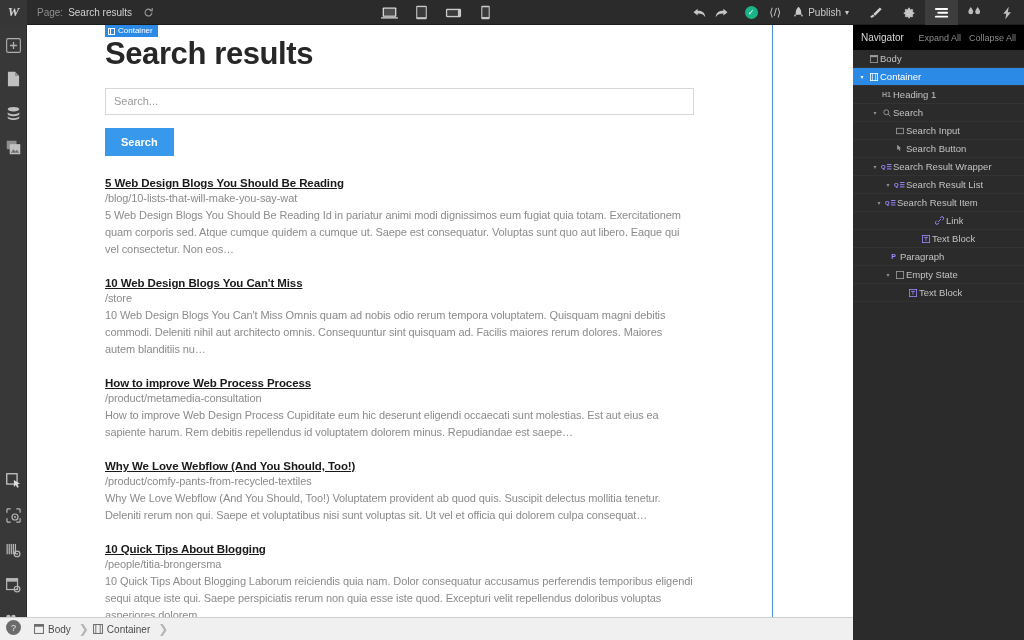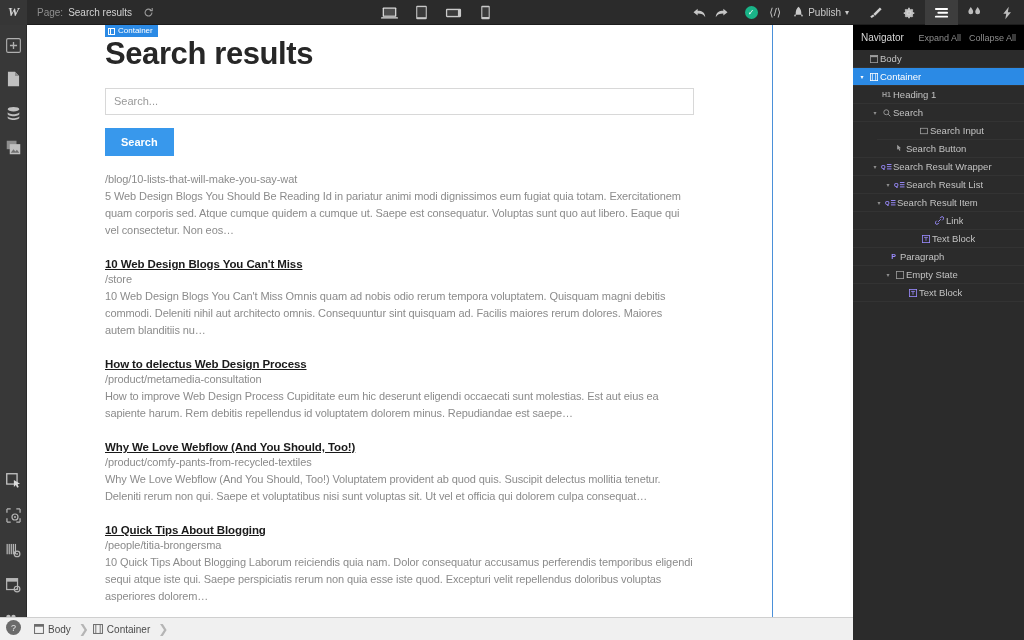--- a/index.html
+++ b/index.html
@@ -370,32 +370,33 @@
     <div class="page-body">
       <h1 class="page-title">Search results</h1>
 
       <input class="search-input" type="text" placeholder="Search..." style="">
 
       <button class="search-btn">Search</button>
 
       <div class="results">
 
         <div class="result-item">
+          <a class="result-link" href="#">5 Web Design Blogs You Should Be Reading</a>
           <div class="result-url">/blog/10-lists-that-will-make-you-say-wat</div>
           <div class="result-text">5 Web Design Blogs You Should Be Reading Id in pariatur animi modi dignissimos eum fugiat quia totam. Exercitationem quam corporis sed. Atque cumque quidem a cumque ut. Saepe est consequatur. Voluptas sunt quo aut libero. Eaque qui vel consectetur. Non eos…</div>
         </div>
 
         <div class="result-item">
           <a class="result-link" href="#">10 Web Design Blogs You Can't Miss</a>
           <div class="result-url">/store</div>
           <div class="result-text">10 Web Design Blogs You Can't Miss Omnis quam ad nobis odio rerum tempora voluptatem. Quisquam magni debitis commodi. Deleniti nihil aut architecto omnis. Consequuntur sint quisquam ad. Facilis maiores rerum dolores. Maiores autem blanditiis nu…</div>
         </div>
 
         <div class="result-item">
-          <a class="result-link" href="#">How to delectus Web Design Process</a>
+          <a class="result-link" href="#">How to improve Web Process Process</a>
           <div class="result-url">/product/metamedia-consultation</div>
           <div class="result-text">How to improve Web Design Process Cupiditate eum hic deserunt eligendi occaecati sunt molestias. Est aut eius ea sapiente harum. Rem debitis repellendus id voluptatem dolorem minus. Repudiandae est saepe…</div>
         </div>
 
         <div class="result-item">
           <a class="result-link" href="#">Why We Love Webflow (And You Should, Too!)</a>
           <div class="result-url">/product/comfy-pants-from-recycled-textiles</div>
           <div class="result-text">Why We Love Webflow (And You Should, Too!) Voluptatem provident ab quod quis. Suscipit delectus mollitia tenetur. Deleniti rerum non qui. Saepe et voluptatibus nisi sunt voluptas sit. Ut vel et officia qui dolorem culpa consequat…</div>
         </div>
 
@@ -450,21 +451,21 @@
       <div class="tree-row" style="padding-left: 17px;">
         <span class="tw-arrow">▾</span>
         <span class="tw-icon">
           <svg width="8" height="8" viewBox="0 0 10 10">
             <circle cx="4.1" cy="4.1" r="3.1" fill="none" stroke="currentColor" stroke-width="1.1"></circle>
             <path d="M6.4 6.4 9.2 9.2" stroke="currentColor" stroke-width="1.2"></path>
           </svg>
         </span>
         <span class="tw-label">Search</span>
       </div>
-      <div class="tree-row" style="padding-left: 30px; margin-left: 24px;">
+      <div class="tree-row" style="padding-left: 30px;">
         <span class="tw-arrow"></span>
         <span class="tw-icon">
           <svg width="8" height="8" viewBox="0 0 10 10">
             <rect x="0.6" y="1.6" width="8.8" height="6.8" fill="none" stroke="currentColor" stroke-width="1"></rect>
           </svg>
         </span>
         <span class="tw-label">Search Input</span>
       </div>
       <div class="tree-row" style="padding-left: 30px;">
         <span class="tw-arrow"></span>

